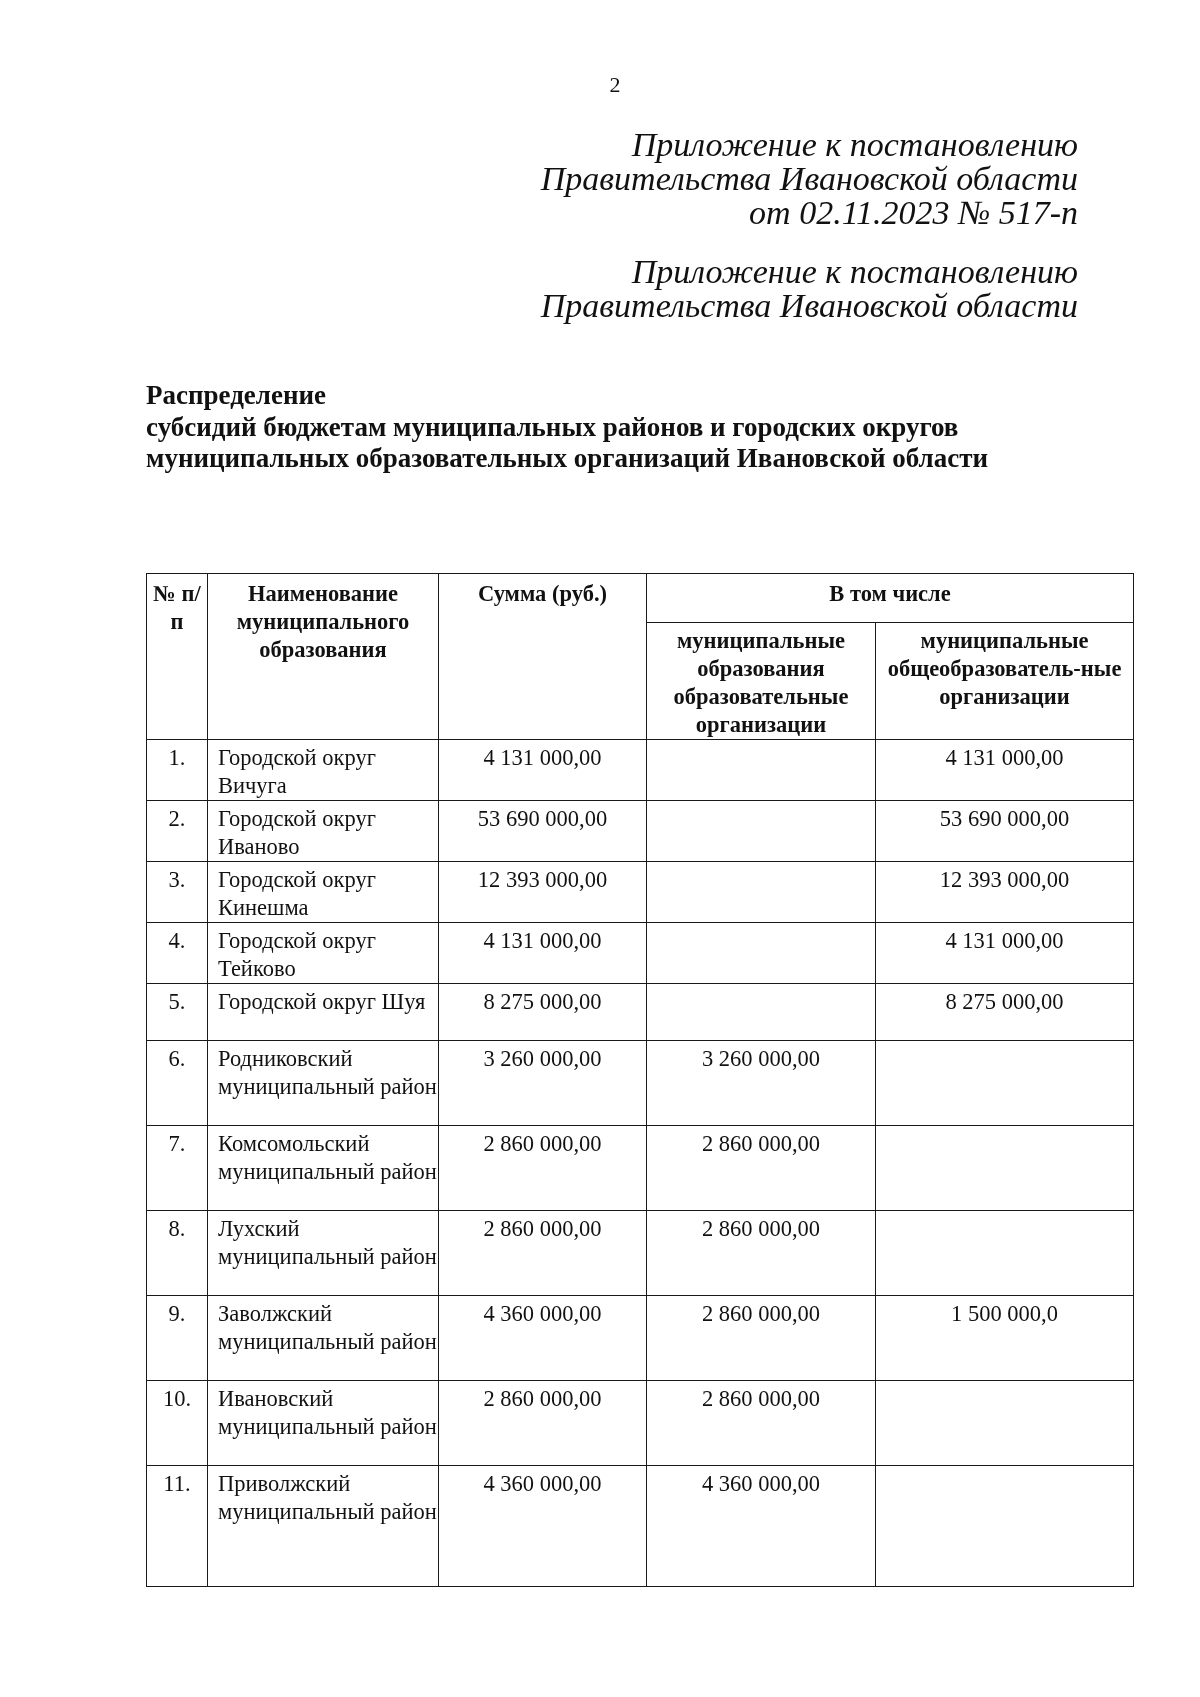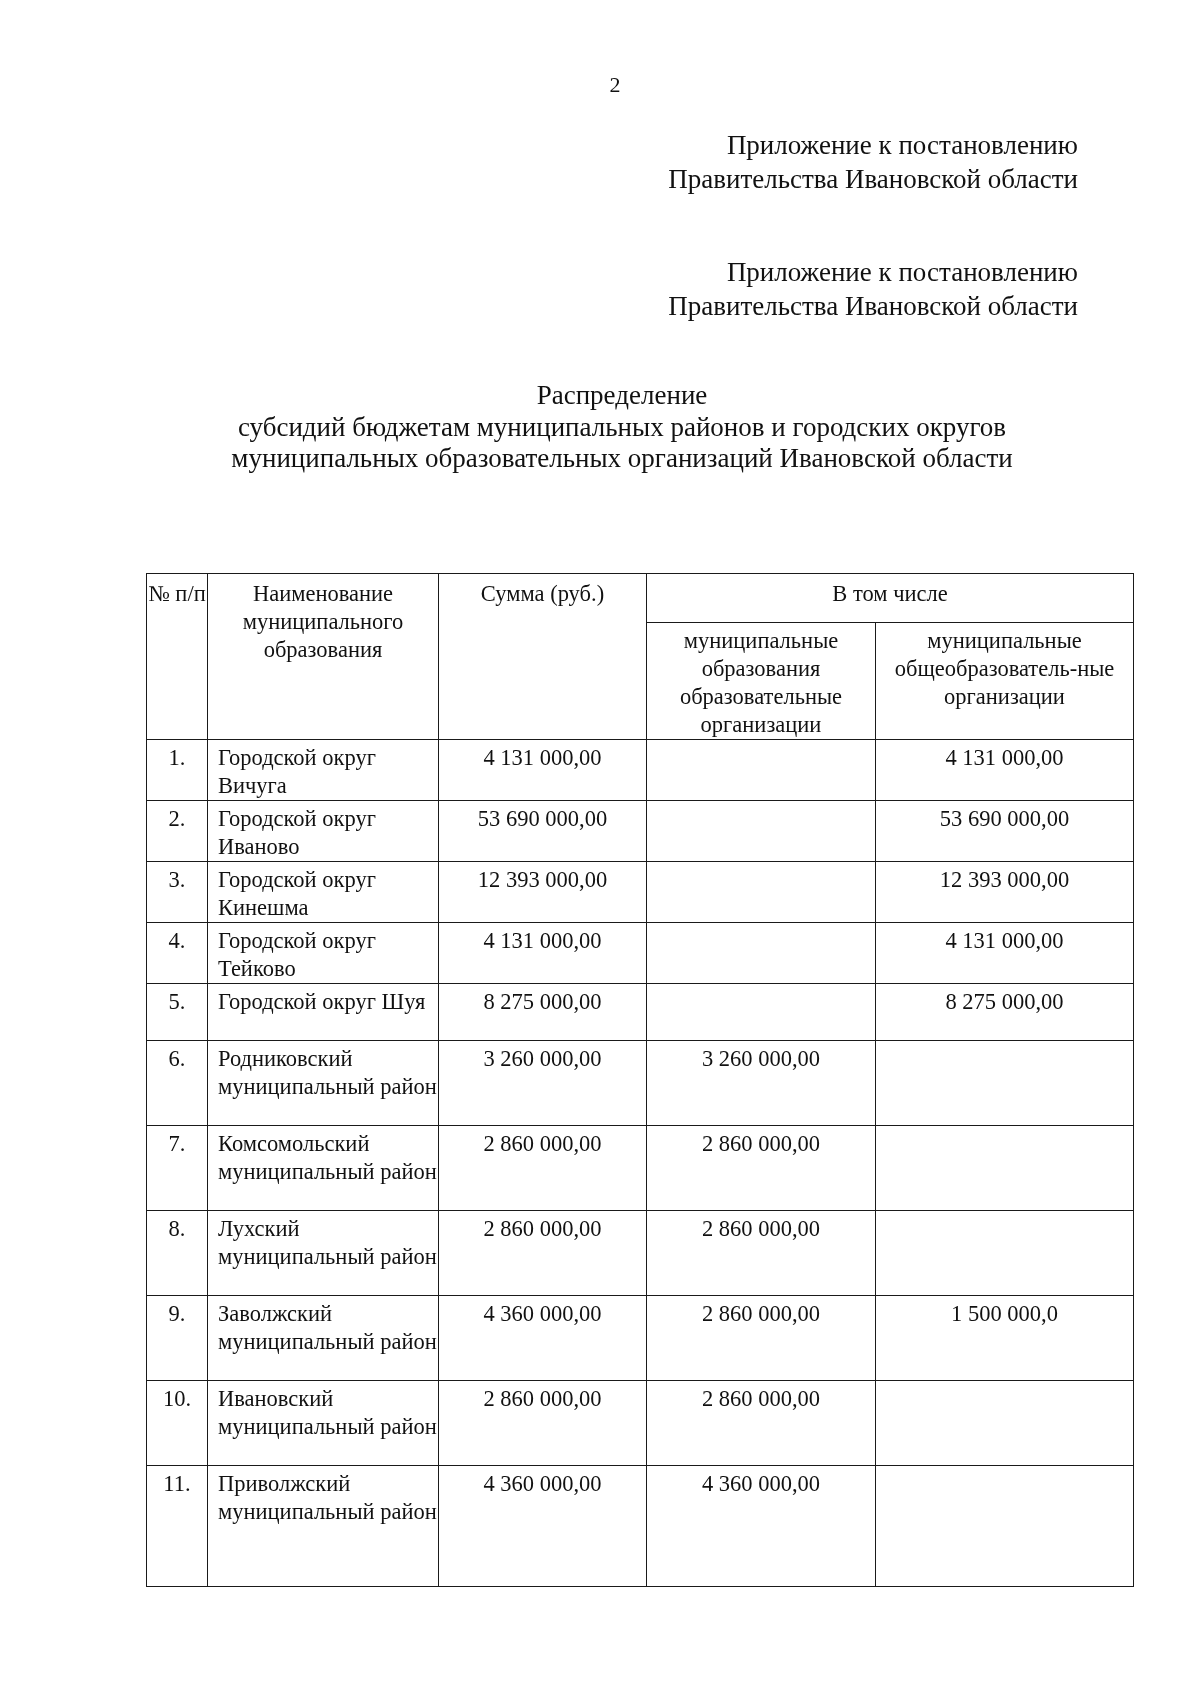--- a/index.html
+++ b/index.html
@@ -6,37 +6,37 @@
   body {
     width: 1200px; height: 1697px; position: relative; overflow: hidden;
     font-family: "Liberation Serif", "DejaVu Serif", serif; color: #111;
   }
   .page-num {
     position: absolute; top: 72px; left: 0; width: 1230px; text-align: center;
     font-size: 22px;
   }
   .appendix {
     position: absolute; right: 122px; text-align: right;
-    font-size: 27px; line-height: 34px;
+    font-size: 34px; line-height: 34px; font-style: italic;
   }
   .appendix.a1 { top: 128px; }
   .appendix.a2 { top: 255px; }
   .title {
-    position: absolute; top: 380px; left: 129px; width: 986px; text-align: center;
-    font-weight: normal; font-size: 27px; line-height: 31.5px;
+    position: absolute; top: 380px; left: 146px; width: 986px; text-align: left;
+    font-weight: bold; font-size: 27px; line-height: 31.5px;
   }
   table.grid {
     position: absolute; left: 146px; top: 573px;
     width: 987px; border-collapse: collapse; table-layout: fixed;
     font-size: 22.5px; line-height: 28px;
   }
   table.grid td, table.grid th {
     border: 1.5px solid #1a1a1a; vertical-align: top; padding: 0;
   }
-  table.grid th { font-weight: normal; }
+  table.grid th { font-weight: bold; }
   .h-no { padding-top: 6px !important; }
   .h-name, .h-sum { padding-top: 6px !important; margin-top: 24px; }
   .h-incl { height: 42px; padding-top: 6px !important; }
   .h-sub { padding-top: 4px !important; height: 110px; }
   td.no { text-align: center; padding: 4px 6px 0 6px !important; }
   td.name { text-align: left; padding: 4px 0 0 10px !important; }
   td.sum { text-align: center; padding: 4px 0 0 0 !important; }
   td.pre { text-align: center; padding: 4px 0 0 0 !important; }
   td.gen { text-align: center; padding: 4px 0 0 0 !important; }
   tr.r2 td { height: 52px; }
@@ -44,20 +44,21 @@
   tr.rlast td { height: 116px; }
 </style>
 </head>
 <body>
 
 <div class="page-num">2</div>
 
 <div class="appendix a1">
   <div>Приложение к постановлению</div>
   <div>Правительства Ивановской области</div>
+  <div>от 02.11.2023 № 517-п</div>
 </div>
 
 <div class="appendix a2">
   <div>Приложение к постановлению</div>
   <div>Правительства Ивановской области</div>
 </div>
 
 <div class="title">
   <div>Распределение</div>
   <div>субсидий бюджетам муниципальных районов и городских округов</div>

